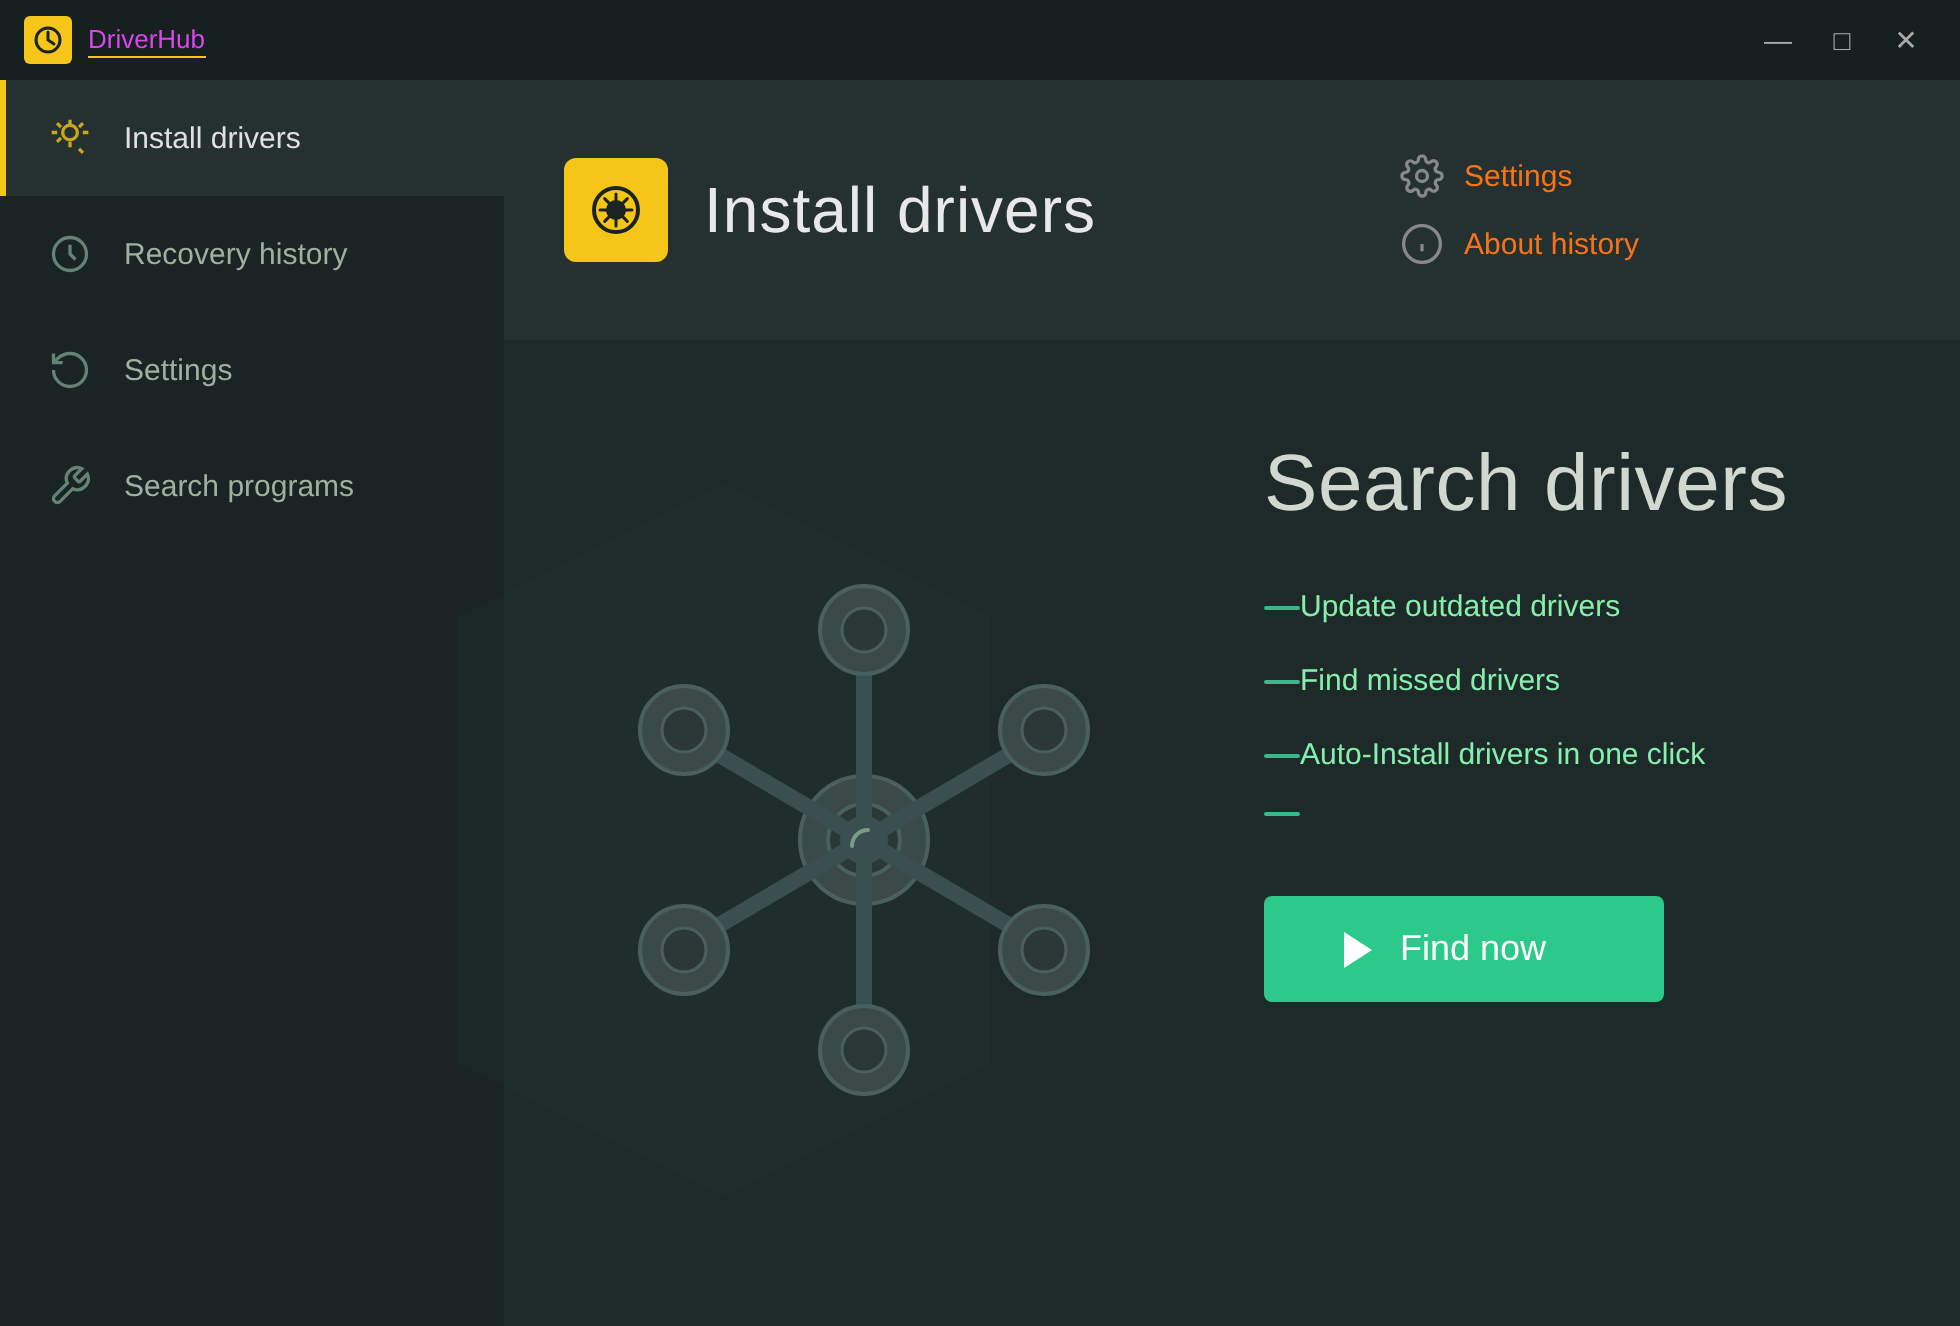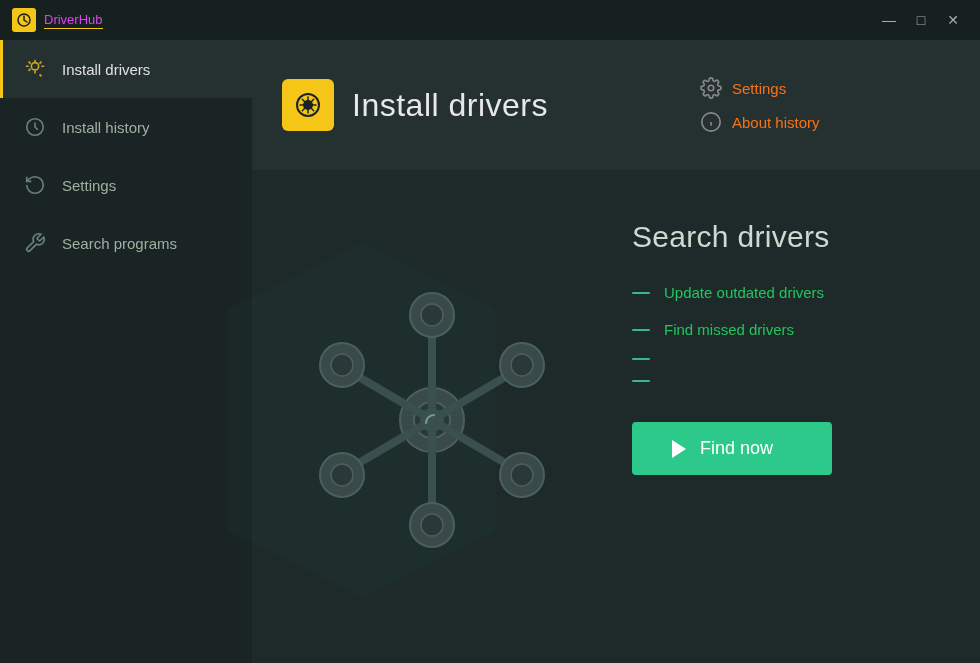--- a/index.html
+++ b/index.html
@@ -202,36 +202,35 @@
       width: 300px;
       height: 340px;
     }
 
     
     .search-section {
       margin-left: 320px;
       margin-top: 10px;
     }
     .search-title {
-      font-size: 30px;
+      font-size: 40px;
       font-weight: 300;
       color: #d0d8d0;
       margin-bottom: 30px;
       letter-spacing: 0.3px;
     }
     .feature-list {
       list-style: none;
       margin-bottom: 40px;
     }
     .feature-list li {
       display: flex;
       align-items: center;
-      gap: 14px;
       font-size: 15px;
-      color: #22c55e;
+      color: #86efac;
       margin-bottom: 20px;
     }
     .feature-dash {
       width: 18px;
       height: 2px;
       background: #3ab888;
       flex-shrink: 0;
       border-radius: 1px;
     }
 
@@ -292,21 +291,21 @@
           <path d="M12 2v3M12 14v3M5 9H2M22 9h-3M7.05 6.05L4.93 3.93M19.07 20.07l-2.12-2.12M7.05 11.95L4.93 14.07M19.07 3.93l-2.12 2.12"></path>
         </svg>
         <span>Install drivers</span>
       </div>
 
       <div class="nav-item">
         <svg class="nav-icon" viewBox="0 0 24 24" fill="none" stroke="#7a9a8a" stroke-width="1.8">
           <circle cx="12" cy="12" r="9"></circle>
           <path d="M12 7v5l3 3"></path>
         </svg>
-        <span>Install history</span>
+        <span>Recovery history</span>
       </div>
 
       <div class="nav-item">
         <svg class="nav-icon" viewBox="0 0 24 24" fill="none" stroke="#7a9a8a" stroke-width="1.8">
           <path d="M3 12a9 9 0 1 0 9-9 9.75 9.75 0 0 0-6.74 2.74L3 8"></path>
           <path d="M3 3v5h5"></path>
         </svg>
         <span>Settings</span>
       </div>
 
@@ -392,20 +391,21 @@
           <li>
             <div class="feature-dash"></div>
             <span>Update outdated drivers</span>
           </li>
           <li>
             <div class="feature-dash"></div>
             <span>Find missed drivers</span>
           </li>
           <li>
             <div class="feature-dash"></div>
+            <span>Auto-Install drivers in one click</span>
           </li>
           <li>
             <div class="feature-dash"></div>
           </li>
         </ul>
 
         <button class="find-now-btn">
           <div class="play-icon"></div>
           <span>Find now</span>
         </button>

